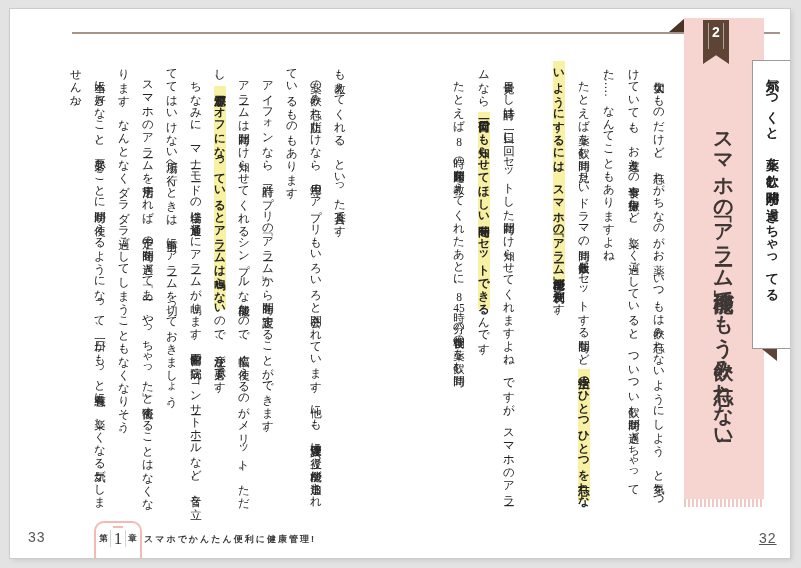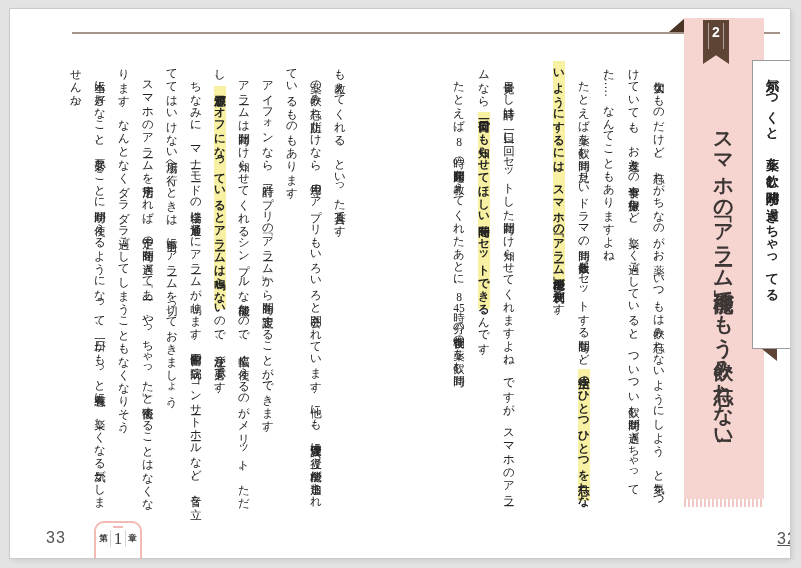--- a/index.html
+++ b/index.html
@@ -83,21 +83,21 @@
     font-size:11.5px;color:#232323;
   }
   .vtext-right{left:427px;width:234px;line-height:25px;}
   .vtext-left{left:24px;width:318px;line-height:24px;}
   .para{margin:0;}
   .para.indent{text-indent:1em;}
   .para.gap-after{margin-block-end:25px;}
   .hl{background:#f8f0a2;font-weight:bold;}
   .tcy{text-combine-upright:all;}
   
-  .pn{position:absolute;font-size:16px;color:#555;letter-spacing:1px;margin-left:18px;}
+  .pn{position:absolute;font-size:14px;color:#555;letter-spacing:1px;}
   .pn-left{left:18px;top:520px;}
   .pn-right{left:749px;top:521px;text-decoration:underline;}
   .chapter-badge{
     position:absolute;left:84px;top:512px;width:44px;height:40px;
     background:#ffffff;border:2px solid #f3bab4;
     border-radius:10px 10px 0 0;z-index:1;
   }
   .badge-speaker{width:10px;height:2px;background:#f3bab4;margin:3px auto 2px;}
   .badge-text{
     display:flex;align-items:center;justify-content:center;
@@ -160,16 +160,17 @@
 
   <div class="chapter-badge">
     <div class="badge-speaker"></div>
     <div class="badge-text">
       <span>第</span>
       <span class="num">1</span>
       <span>章</span>
     </div>
   </div>
 
+  <div class="chapter-title">スマホでかんたん便利に健康管理!</div>
 
   <div class="pn pn-right">32</div>
 
 </div>
 
 </body></html>

